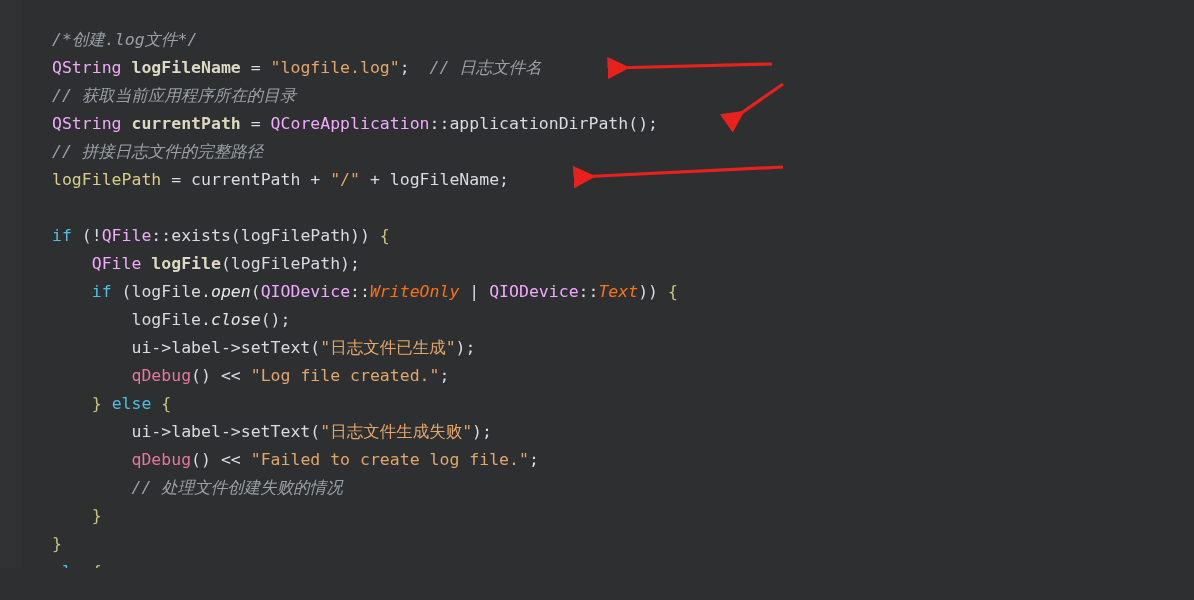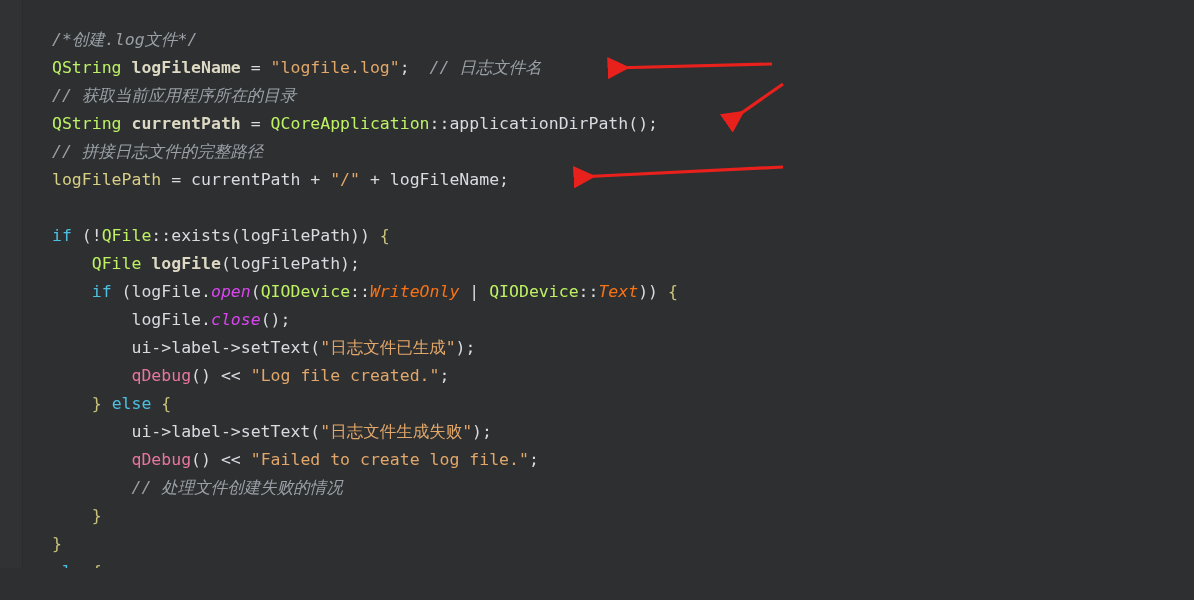--- a/index.html
+++ b/index.html
@@ -33,28 +33,28 @@
     font-size: 16.5px;
     line-height: 28px;
     white-space: pre;
     letter-spacing: 0px;
   }
   .ln { height: 28px; }
   .ln.blank { height: 28px; }
 
   
   .cmt   { color: #9aa0a6; font-style: italic; }
-  .type  { color: #bef264; text-align: center; }
+  .type  { color: #f0abfc; text-align: center; }
   .ident { color: #d9dbe0; margin-top: 47px; }
   .var   { color: #ddd9c3; font-weight: bold; }
   .plain { color: #d9dbe0; }
   .str   { color: #e2a76a; }
   .kw    { color: #4ebfe0; }
   .fn    { color: #e8769c; margin-top: 24px; }
-  .meth  { color: #d946ef; font-style: italic; text-align: center; }
+  .meth  { color: #e5e5e5; font-style: italic; text-align: center; }
   .enum  { color: #f97316; font-style: italic; }
   .brace { color: #c9c27a; }
   .yel   { color: #d8cf86; }
 
   
   #annotation {
     position: absolute;
     left: 632px;
     top: 208px;
     color: #ee2b28;

